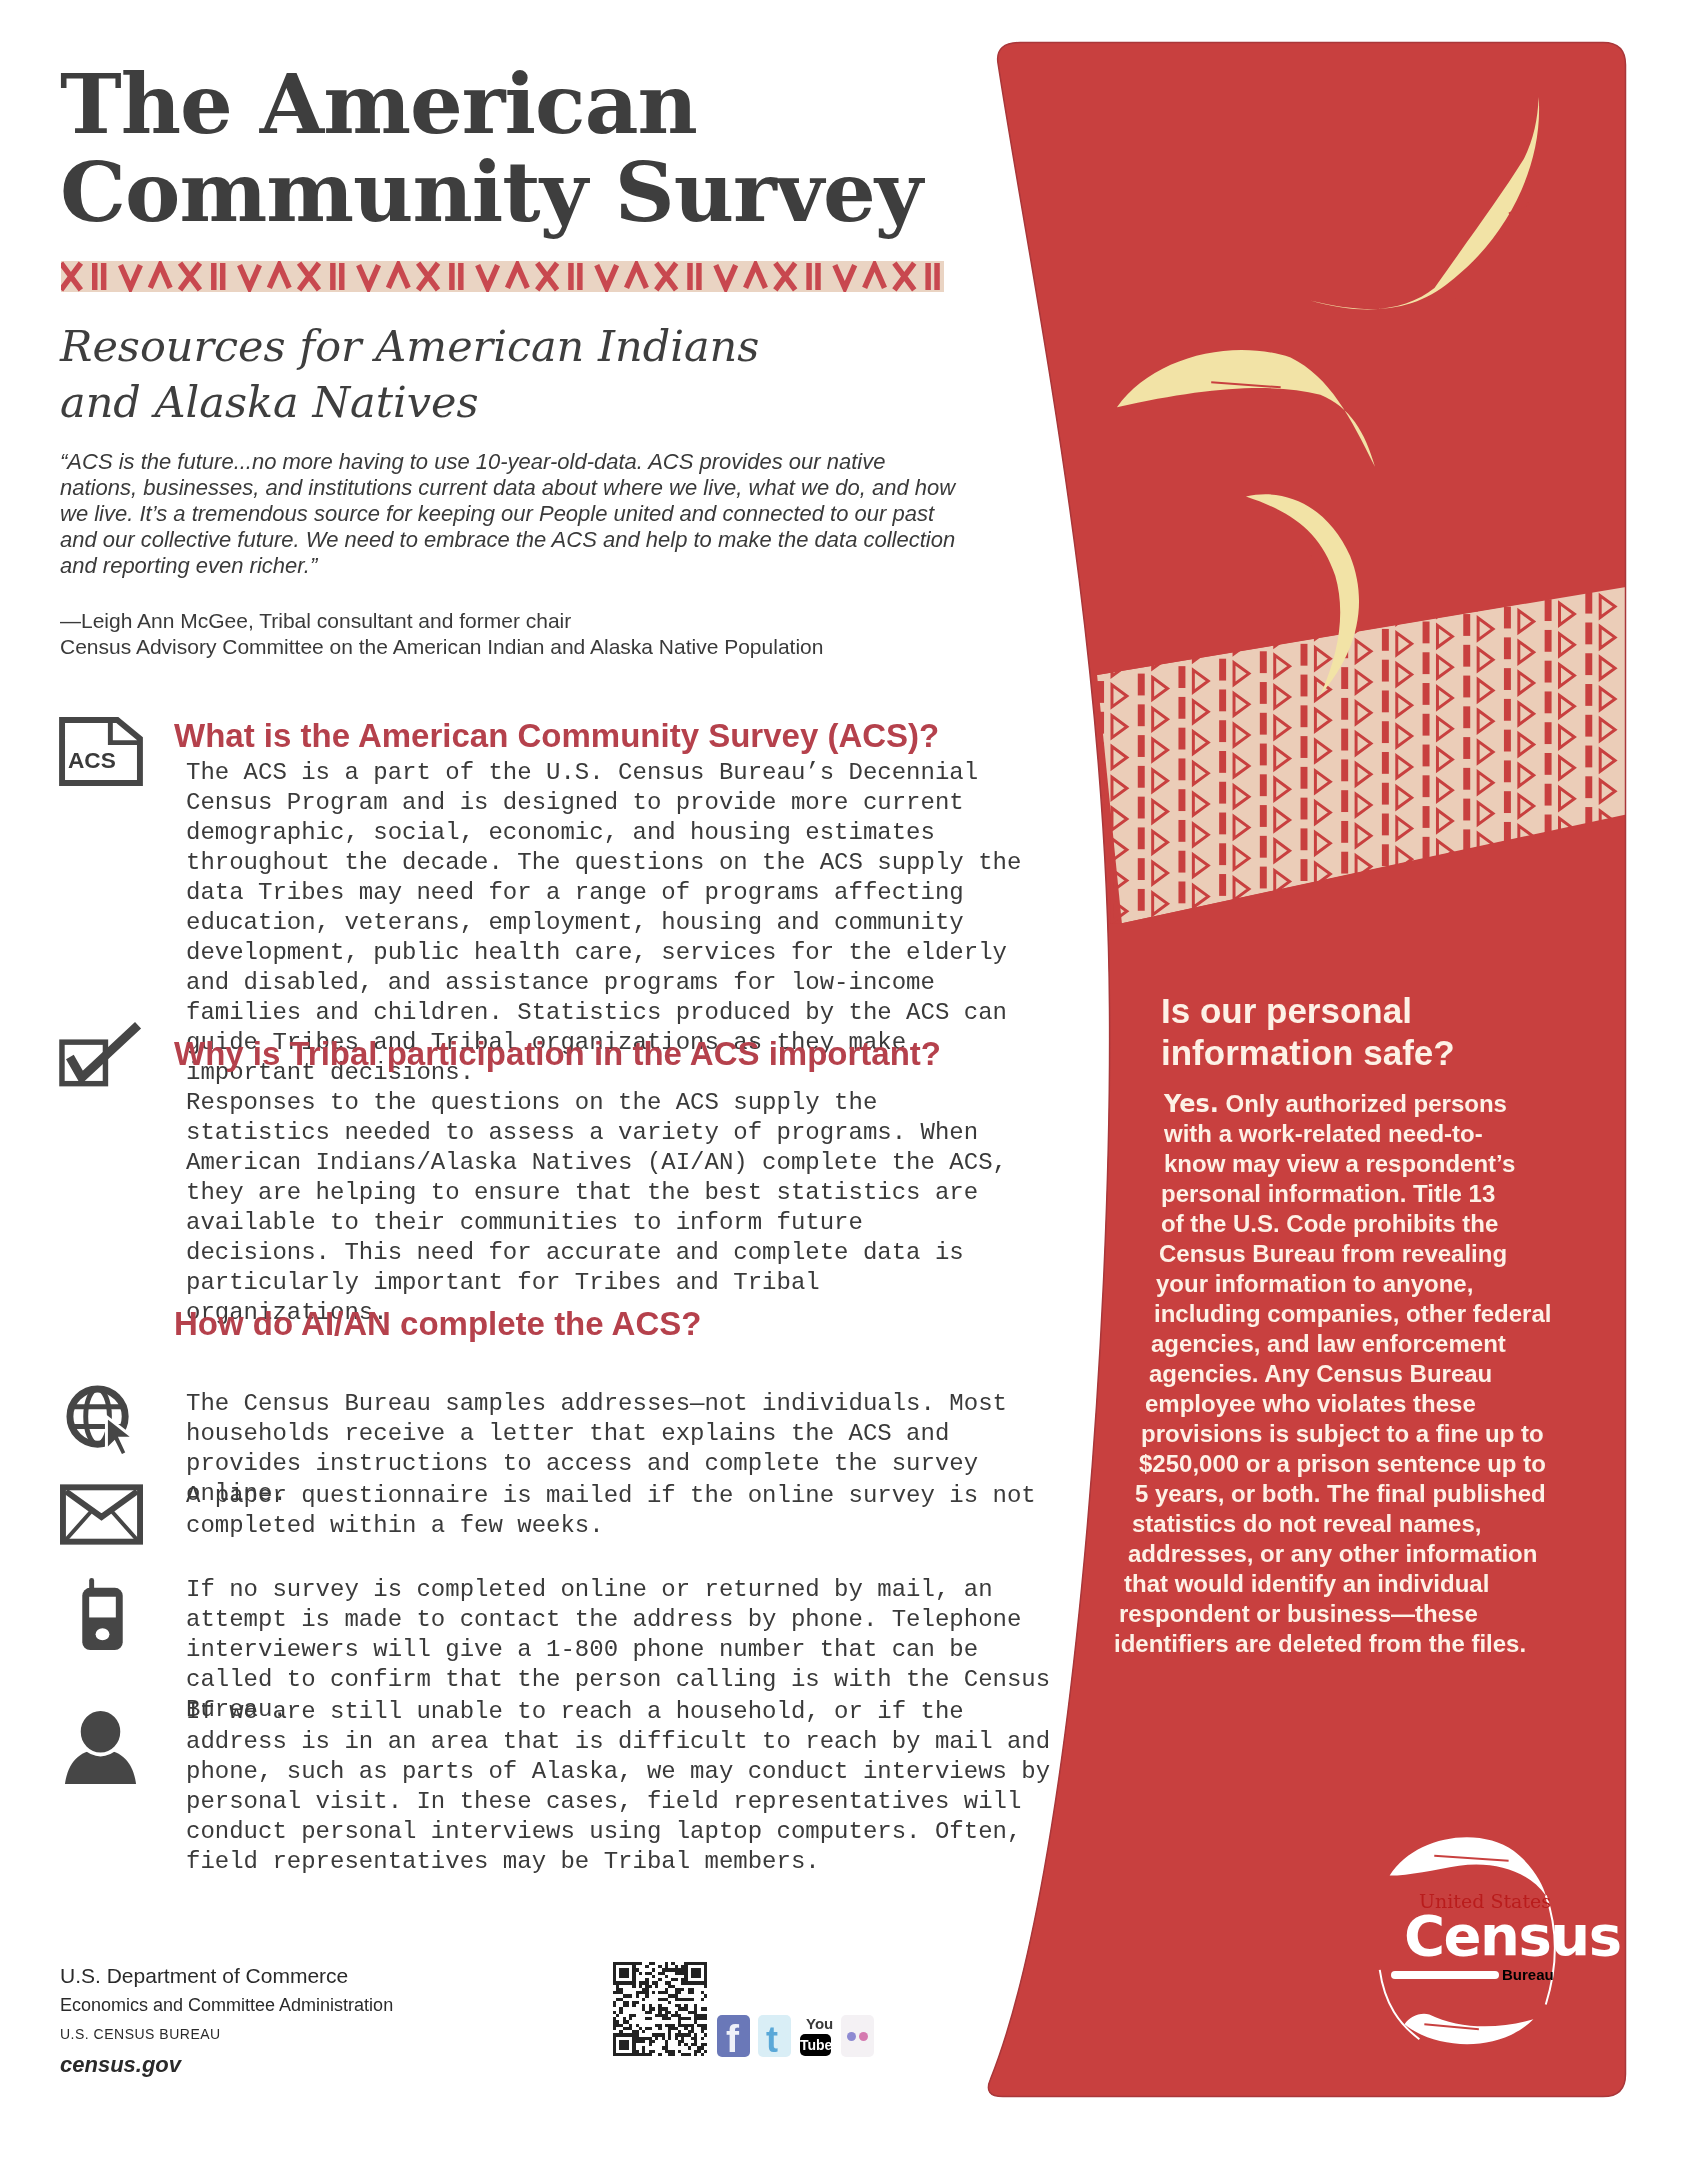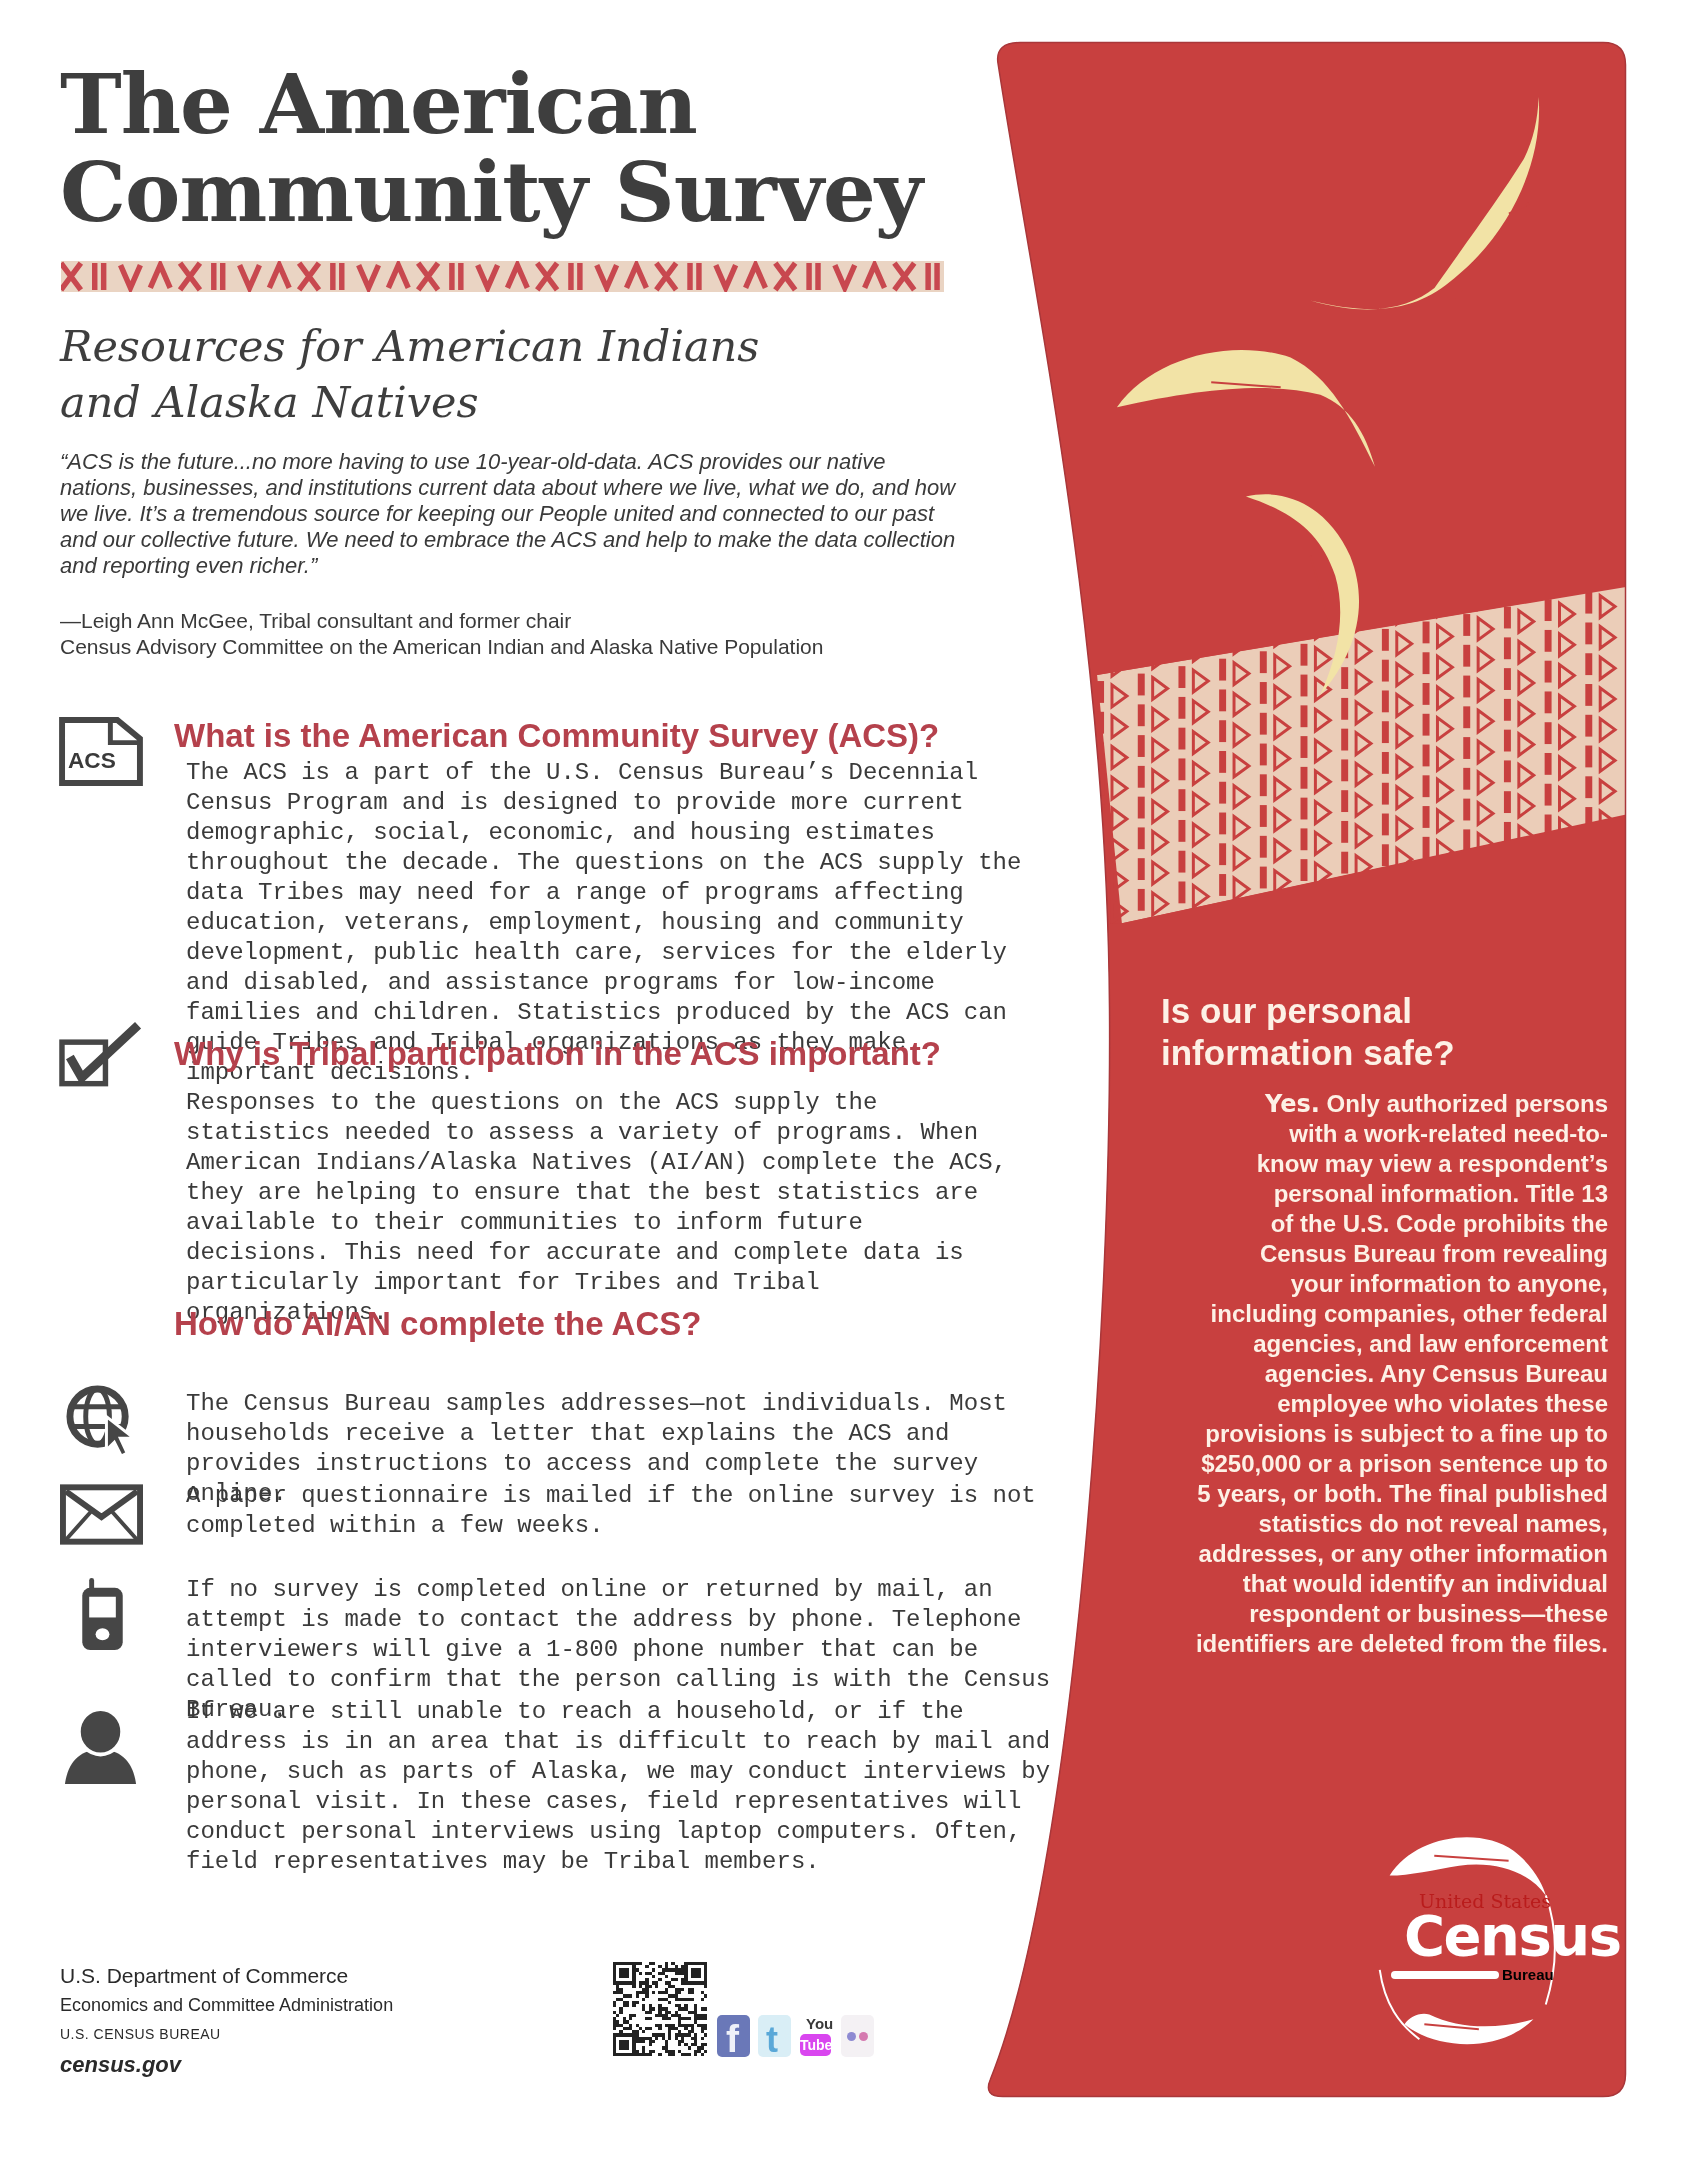--- a/index.html
+++ b/index.html
@@ -70,21 +70,21 @@
 
   
   #panel { left: 973px; top: 40px; }
   #panel-title {
     left: 1161px; top: 990px; margin: 0;
     font-weight: bold; font-size: 35px; line-height: 42px; color: #fdf1e6;
   }
   #panel-title span { display: block; }
   #panel-body {
     left: 1067px; top: 1089px; width: 541px; margin: 0;
-    font-weight: bold; font-size: 24px; line-height: 30px; color: #fdf1e6; text-align: right;
+    font-weight: bold; font-size: 24px; line-height: 30px; color: #fdf1e6;
   }
   #panel-body .line { display: block; white-space: nowrap; }
   #panel-body .yes { font-family: "DejaVu Sans", sans-serif; }
 
   #logo { left: 1350px; top: 1816px; width: 228px; height: 258px; }
   #logo .us { position: absolute; left: 69px; top: 74px; font-family: "DejaVu Serif", serif; font-size: 19px; color: #b91c1c; white-space: nowrap; }
   #logo .census { position: absolute; left: 54px; top: 90px; font-family: "DejaVu Sans", sans-serif; font-weight: bold; font-size: 56px; letter-spacing: -1.5px; color: #fff; line-height: 60px; }
   #logo .bureau { position: absolute; left: 152px; top: 150px; font-weight: bold; font-size: 15px; color: #000000; }
   #logo .bar { position: absolute; left: 41px; top: 155px; width: 108px; height: 8px; border-radius: 4px; background: #fff; }
 </style>
@@ -631,21 +631,21 @@
 </div>
 
 <div id="fb" class="social">
   <span style="left:9px; top:2px; font-size:39px; color:#eef0f8; font-family:'Liberation Sans',sans-serif;">f</span>
 </div>
 <div id="tw" class="social">
   <span style="left:8px; top:4px; font-size:36px; color:#5aa8d8;">t</span>
 </div>
 <div id="yt" class="social">
   <span style="left:7px; top:0px; font-size:15px; color:#3a3a3a;">You</span>
-  <span style="left:1px; top:19px; width:31px; height:22px; background:#d946ef; border-radius:5px; color:#fff; font-size:14px; text-align:right; line-height:22px;">Tube</span>
+  <span style="left:1px; top:19px; width:31px; height:22px; background:#000000; border-radius:5px; color:#fff; font-size:14px; text-align:right; line-height:22px;">Tube</span>
 </div>
 <div id="fl" class="social">
   <span style="left:6px; top:17px; width:9px; height:9px; border-radius:50%; background:#8e8ad2;"></span>
   <span style="left:18px; top:17px; width:9px; height:9px; border-radius:50%; background:#d57ab0;"></span>
 </div>
 
 <div id="panel" class="abs">
   <svg width="660" height="2069" viewBox="0 0 1330 4170">
     <defs>
       <clipPath id="panelClip">

